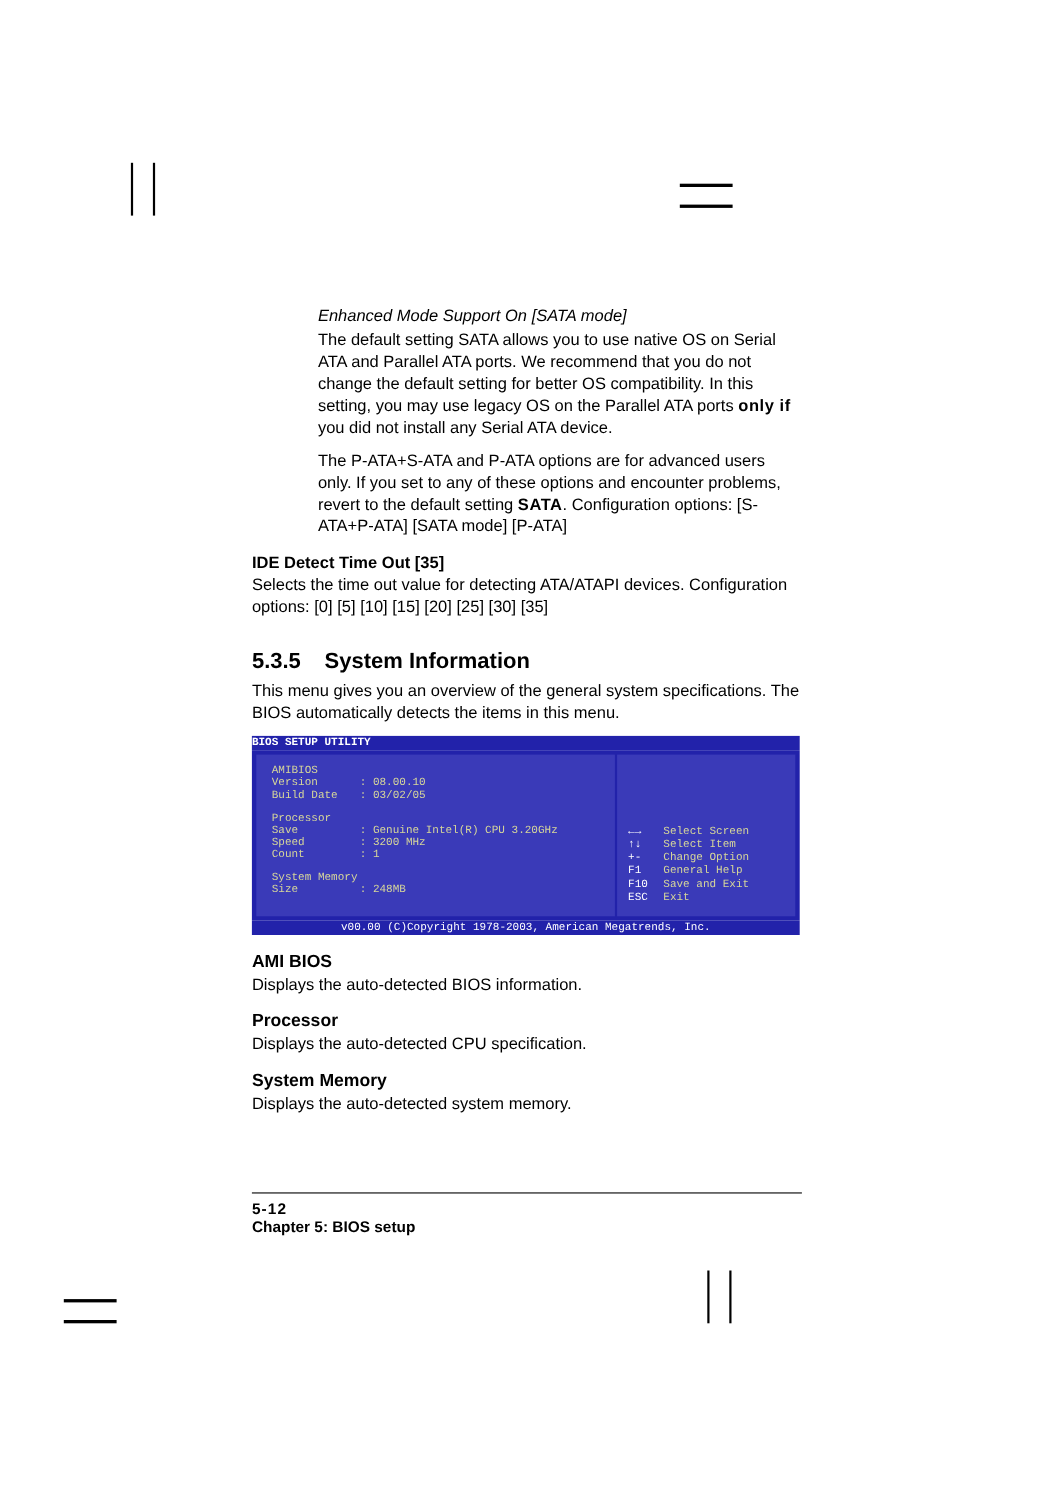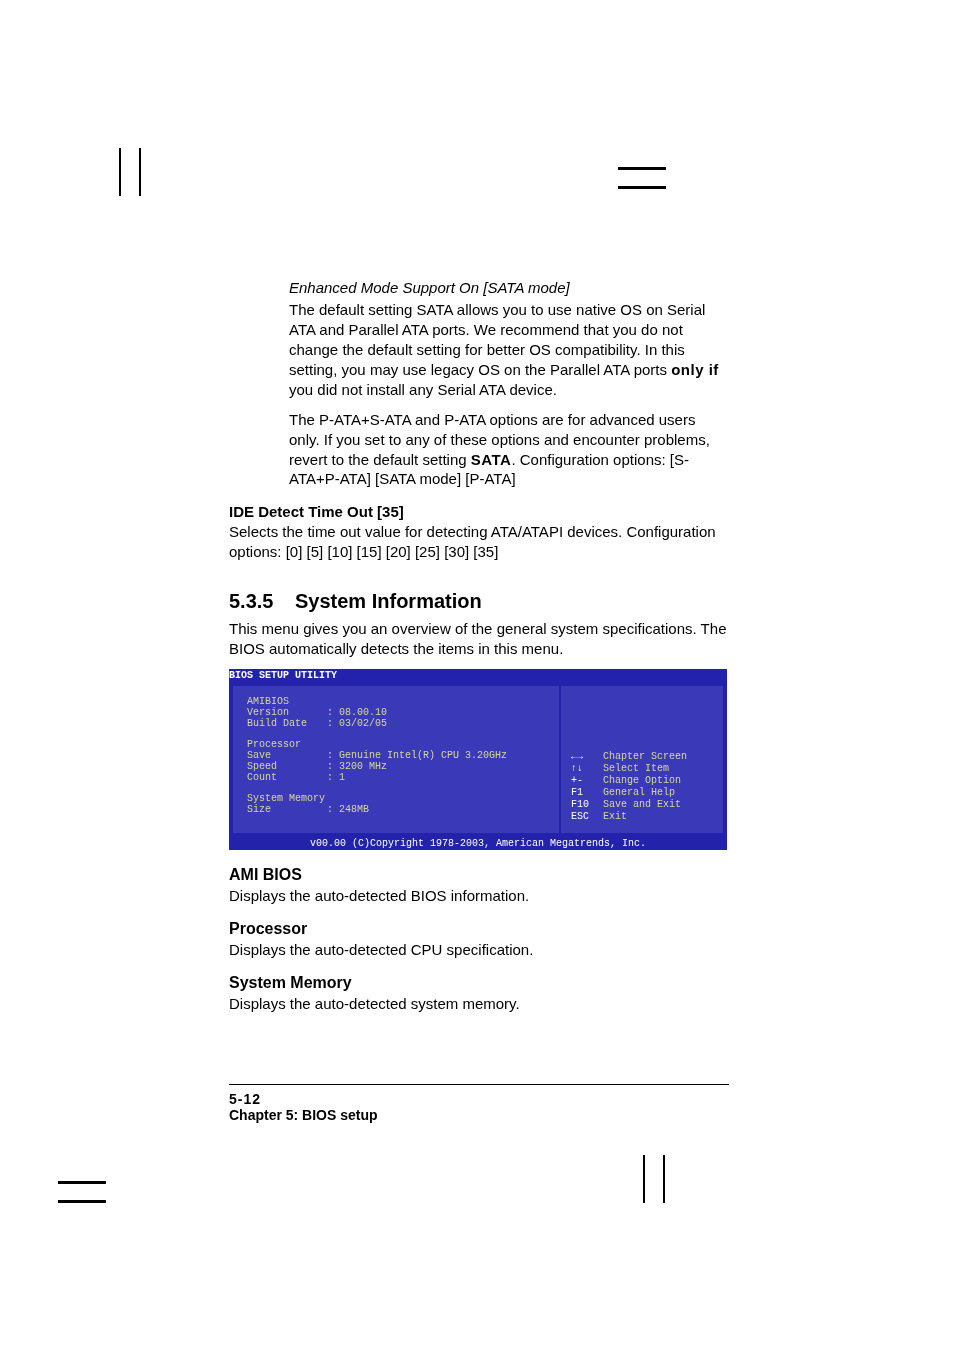--- a/index.html
+++ b/index.html
@@ -122,21 +122,21 @@
           <div class="gold">System Memory</div>
           <div class="kv gold">
               <span class="lbl">Size</span>
               <span class="val">: 248MB</span>
             </div>
         </div>
         <div class="bios-right">
           <div class="bios-help">
             <div class="row">
                 <span class="k">←→</span>
-                <span class="gold">Chapter Screen</span>
+                <span class="gold">Select Screen</span>
               </div>
             <div class="row">
                 <span class="k">↑↓</span>
                 <span class="gold">Select Item</span>
               </div>
             <div class="row">
                 <span class="k">+-</span>
                 <span class="gold">Change Option</span>
               </div>
             <div class="row">

